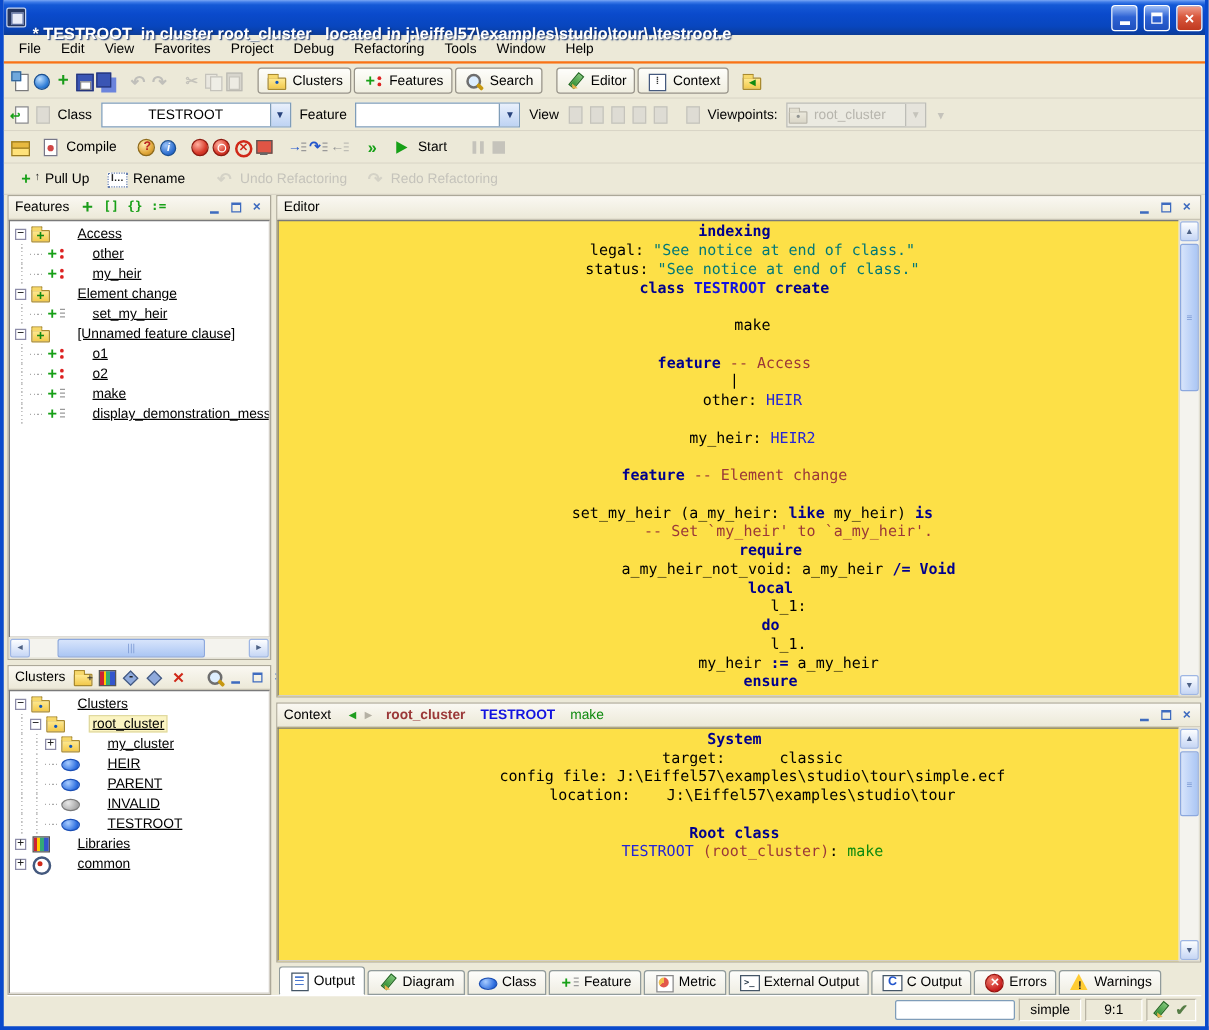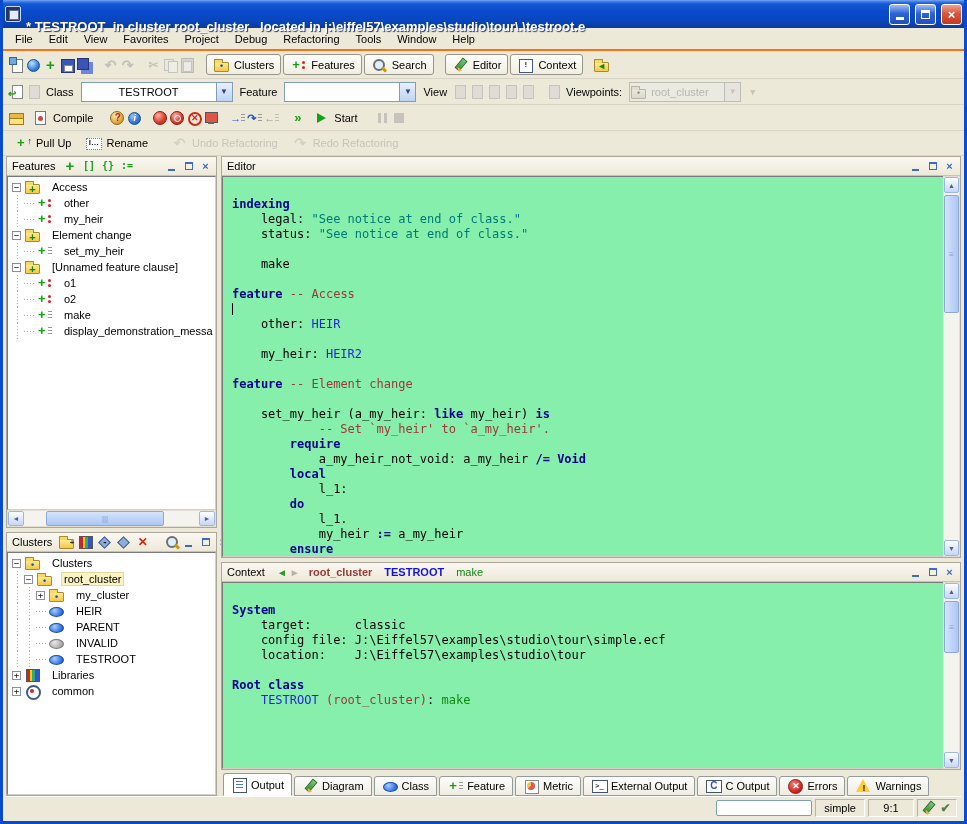--- a/index.html
+++ b/index.html
@@ -134,25 +134,25 @@
   .pg-max{width:8px;height:8px;border:1px solid currentColor;border-top-width:2px;}
   .pg-x{font:bold 11px/13px "Liberation Sans",sans-serif;}
   .pbody{display:flex;flex:1;min-height:0;}
   .pbody.col{flex-direction:column;}
   .treearea{flex:1;background:#fff;border:1px solid;border-color:#7a7a7a #D4D0C8 #D4D0C8 #7a7a7a;overflow:hidden;padding-top:2px;}
   .trow{display:flex;align-items:center;height:16px;padding-left:4px;white-space:nowrap;}
   .exp{width:9px;height:9px;flex:none;border:1px solid #8C8CA8;background:#fff;font:9px/7px "DejaVu Sans Mono",monospace;text-align:center;color:#222;margin-right:3px;}
   .tg{width:12px;height:16px;flex:none;}
   .tgv{background-image:repeating-linear-gradient(#AAA 0 1px,transparent 1px 3px);background-size:1px 16px;background-repeat:no-repeat;background-position:5px 0;}
   .tgh{background-image:repeating-linear-gradient(90deg,#AAA 0 1px,transparent 1px 3px);background-size:12px 1px;background-repeat:no-repeat;background-position:0 8px;}
-  .tlabel{font-size:11px;padding:0 3px;margin-left:8px;}
+  .tlabel{font-size:11px;padding:0 3px;margin-left:18px;text-decoration:underline;}
   .tlabel.sel{background:#FBF4C2;border:1px solid #E0D9A0;padding:0 2px;}
 
   
-  .code{flex:1;background:#86efac;border:1px solid;border-color:#7a7a7a #D4D0C8 #D4D0C8 #7a7a7a;border-right:none;overflow:hidden;font:12px/15px "DejaVu Sans Mono",monospace;padding:20px 0 0 9px;}
+  .code{flex:1;background:#fde047;border:1px solid;border-color:#7a7a7a #D4D0C8 #D4D0C8 #7a7a7a;border-right:none;overflow:hidden;font:12px/15px "DejaVu Sans Mono",monospace;padding:1px 0 0 9px;text-align:center;}
   .cl{height:15px;white-space:pre;}
   .caret{display:inline-block;width:1px;height:12px;background:#000;vertical-align:-2px;}
   .sg-kw{color:#00008F;font-weight:bold;}
   .sg-clsb{color:#1212E0;font-weight:bold;}
   .sg-cls{color:#2424D8;}
   .sg-str{color:#007878;}
   .sg-cmt{color:#9B3838;}
   .sg-id{color:#000;}
   .sg-op{color:#00008F;font-weight:bold;}
   .sg-feat{color:#0F8A0F;}
@@ -535,20 +535,21 @@
           <span class="winbtn">
               <span class="pg-x">×</span>
             </span>
         </span>
       </div>
       <div class="pbody">
         <div class="code" id="editor-code">
             <div class="cl"><span class="sg-kw">indexing</span></div>
             <div class="cl"><span class="sg-id">    legal: </span><span class="sg-str">"See notice at end of class."</span></div>
             <div class="cl"><span class="sg-id">    status: </span><span class="sg-str">"See notice at end of class."</span></div>
+            <div class="cl"><span class="sg-kw">class</span><span class="sg-id"> </span><span class="sg-clsb">TESTROOT</span><span class="sg-id"> </span><span class="sg-kw">create</span></div>
             <div class="cl">&nbsp;</div>
             <div class="cl"><span class="sg-id">    make</span></div>
             <div class="cl">&nbsp;</div>
             <div class="cl"><span class="sg-kw">feature</span><span class="sg-id"> </span><span class="sg-cmt">-- Access</span></div>
             <div class="cl"><span class="caret"></span></div>
             <div class="cl"><span class="sg-id">    other: </span><span class="sg-cls">HEIR</span></div>
             <div class="cl">&nbsp;</div>
             <div class="cl"><span class="sg-id">    my_heir: </span><span class="sg-cls">HEIR2</span></div>
             <div class="cl">&nbsp;</div>
             <div class="cl"><span class="sg-kw">feature</span><span class="sg-id"> </span><span class="sg-cmt">-- Element change</span></div>

